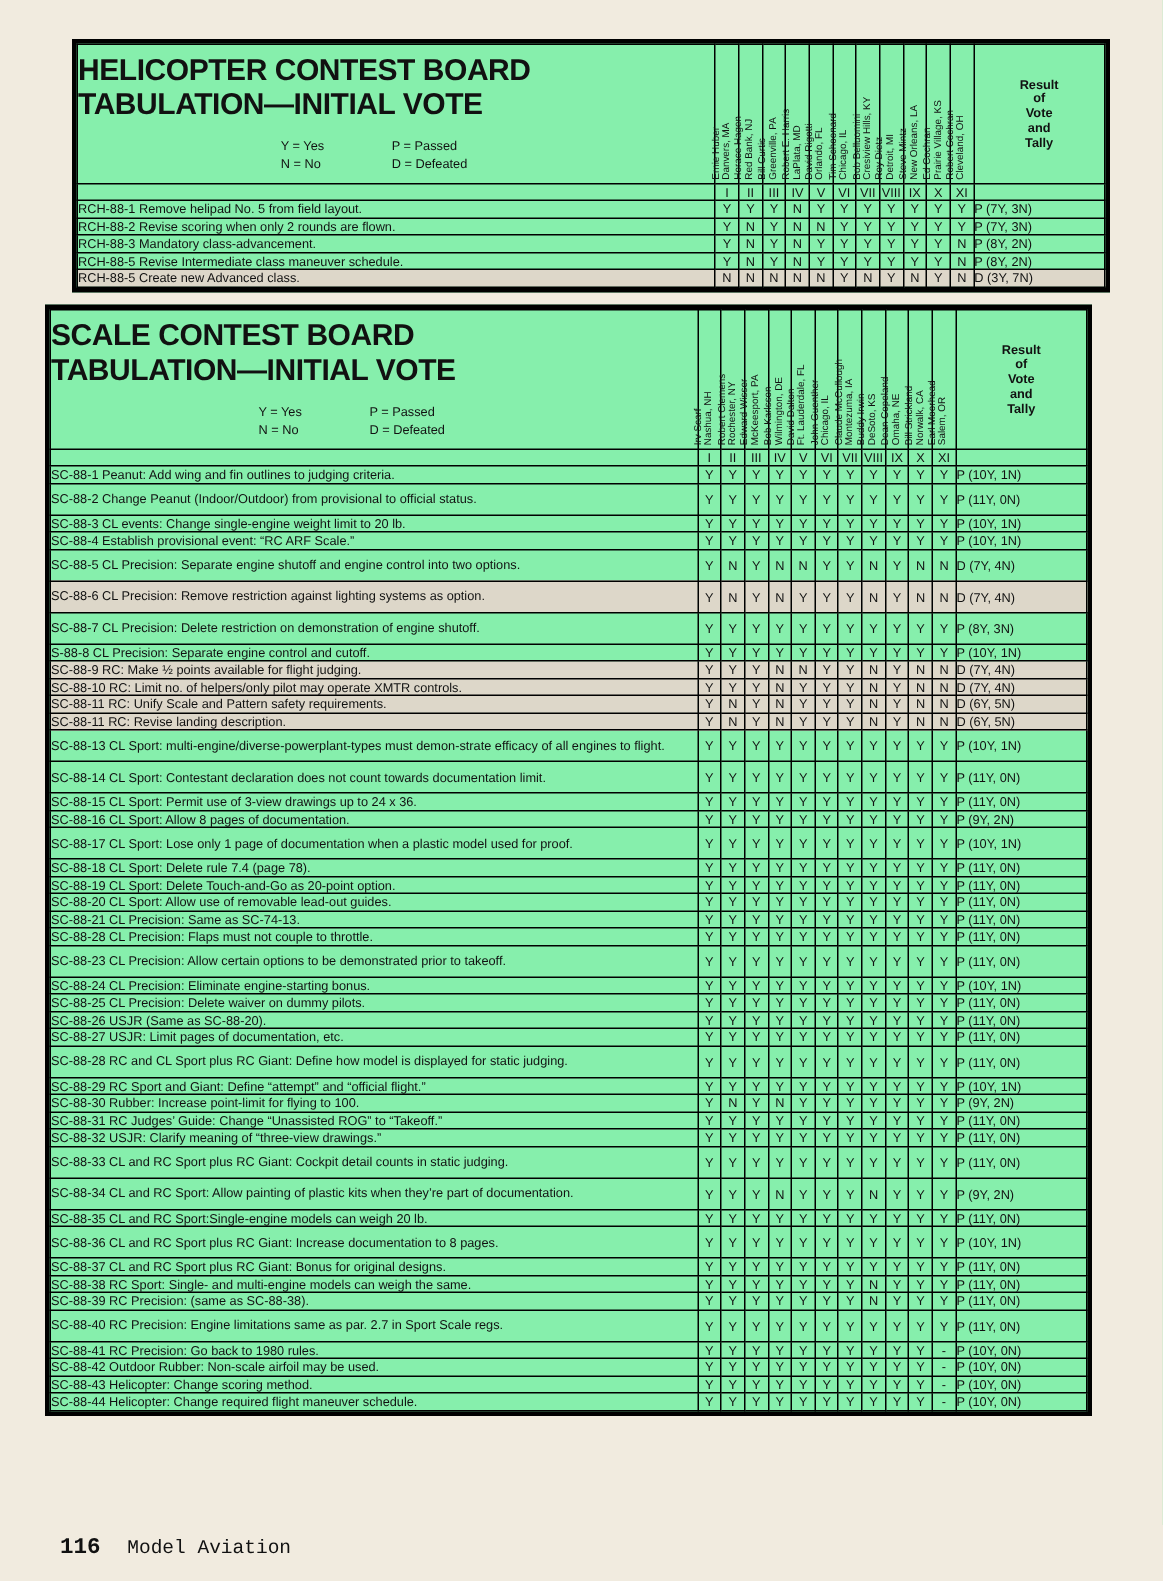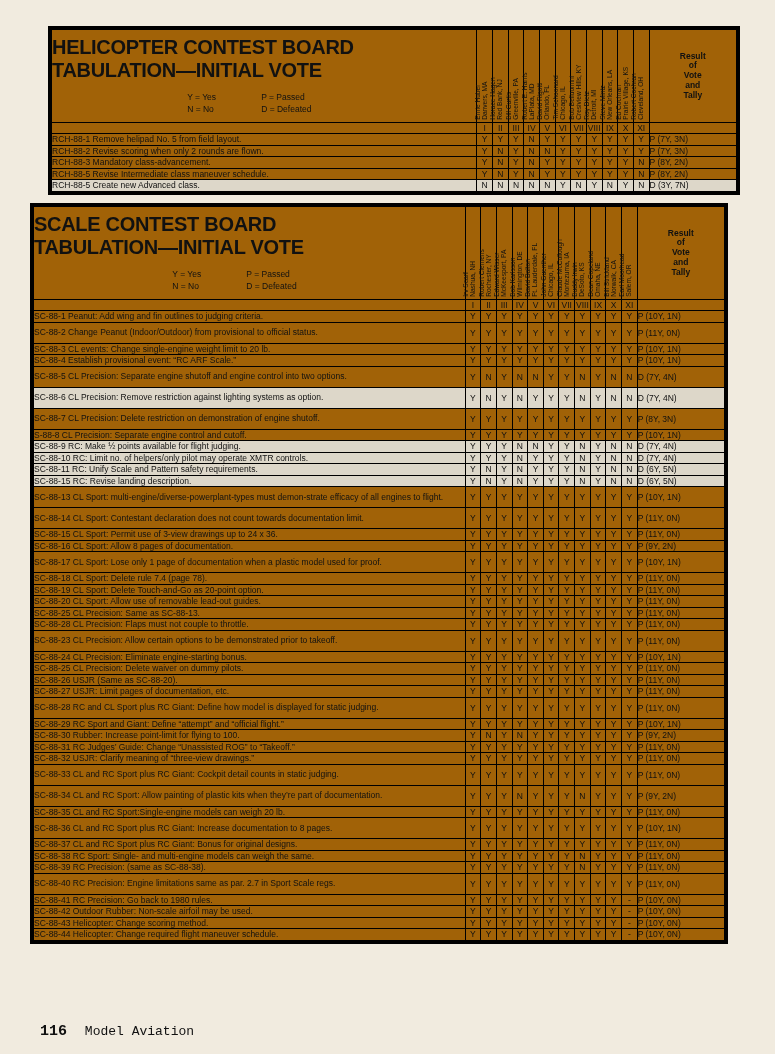--- a/index.html
+++ b/index.html
@@ -1,19 +1,19 @@
 <!DOCTYPE html>
 <html><head>
 <meta charset="utf-8">
 <style>
   html,body{margin:0;padding:0;background:#efe9dd;}
   body{width:775px;height:1054px;font-family:"Liberation Sans",sans-serif;color:#111;}
   .page{position:relative;width:775px;height:1054px;background:#f1ebdf;overflow:hidden;}
 
-  .tbl-wrap{position:absolute;border:3px solid #000;background:#a16207;}
+  .tbl-wrap{position:absolute;border:3px solid #000;background:#86efac;}
   .tbl{border-collapse:collapse;width:100%;table-layout:fixed;}
   .tbl td,.tbl th{border:1px solid #000;padding:0;font-size:8.5px;vertical-align:middle;}
 
   
   .hdr-title{padding:4px 8px;vertical-align:top;}
   .hdr-title h1{margin:0;font-size:20px;font-weight:bold;letter-spacing:-0.3px;line-height:1.12;font-family:"Liberation Sans",sans-serif;}
   .hdr-title h1 .l2{display:block;}
   .legend{margin-top:10px;text-align:center;font-size:8.5px;line-height:1.45;}
   .legend span{display:inline-block;}
   .legend .c1{width:74px;text-align:left;}
@@ -516,21 +516,21 @@
             <td class="vote shade">Y</td>
             <td class="vote shade">Y</td>
             <td class="vote shade">Y</td>
             <td class="vote shade">N</td>
             <td class="vote shade">Y</td>
             <td class="vote shade">N</td>
             <td class="vote shade">N</td>
             <td class="tally shade">D (6Y, 5N)</td>
           </tr>
           <tr class="row-h shade">
-            <td class="item shade">SC-88-15 RC: Revise landing description.</td>
+            <td class="item shade">SC-88-11 RC: Revise landing description.</td>
             <td class="vote shade">Y</td>
             <td class="vote shade">N</td>
             <td class="vote shade">Y</td>
             <td class="vote shade">N</td>
             <td class="vote shade">Y</td>
             <td class="vote shade">Y</td>
             <td class="vote shade">Y</td>
             <td class="vote shade">N</td>
             <td class="vote shade">Y</td>
             <td class="vote shade">N</td>
@@ -651,21 +651,21 @@
             <td class="vote">Y</td>
             <td class="vote">Y</td>
             <td class="vote">Y</td>
             <td class="vote">Y</td>
             <td class="vote">Y</td>
             <td class="vote">Y</td>
             <td class="vote">Y</td>
             <td class="tally">P (11Y, 0N)</td>
           </tr>
           <tr class="row-h">
-            <td class="item">SC-88-25 CL Precision: Same as SC-88-13.</td>
+            <td class="item">SC-88-21 CL Precision: Same as SC-74-13.</td>
             <td class="vote">Y</td>
             <td class="vote">Y</td>
             <td class="vote">Y</td>
             <td class="vote">Y</td>
             <td class="vote">Y</td>
             <td class="vote">Y</td>
             <td class="vote">Y</td>
             <td class="vote">Y</td>
             <td class="vote">Y</td>
             <td class="vote">Y</td>

